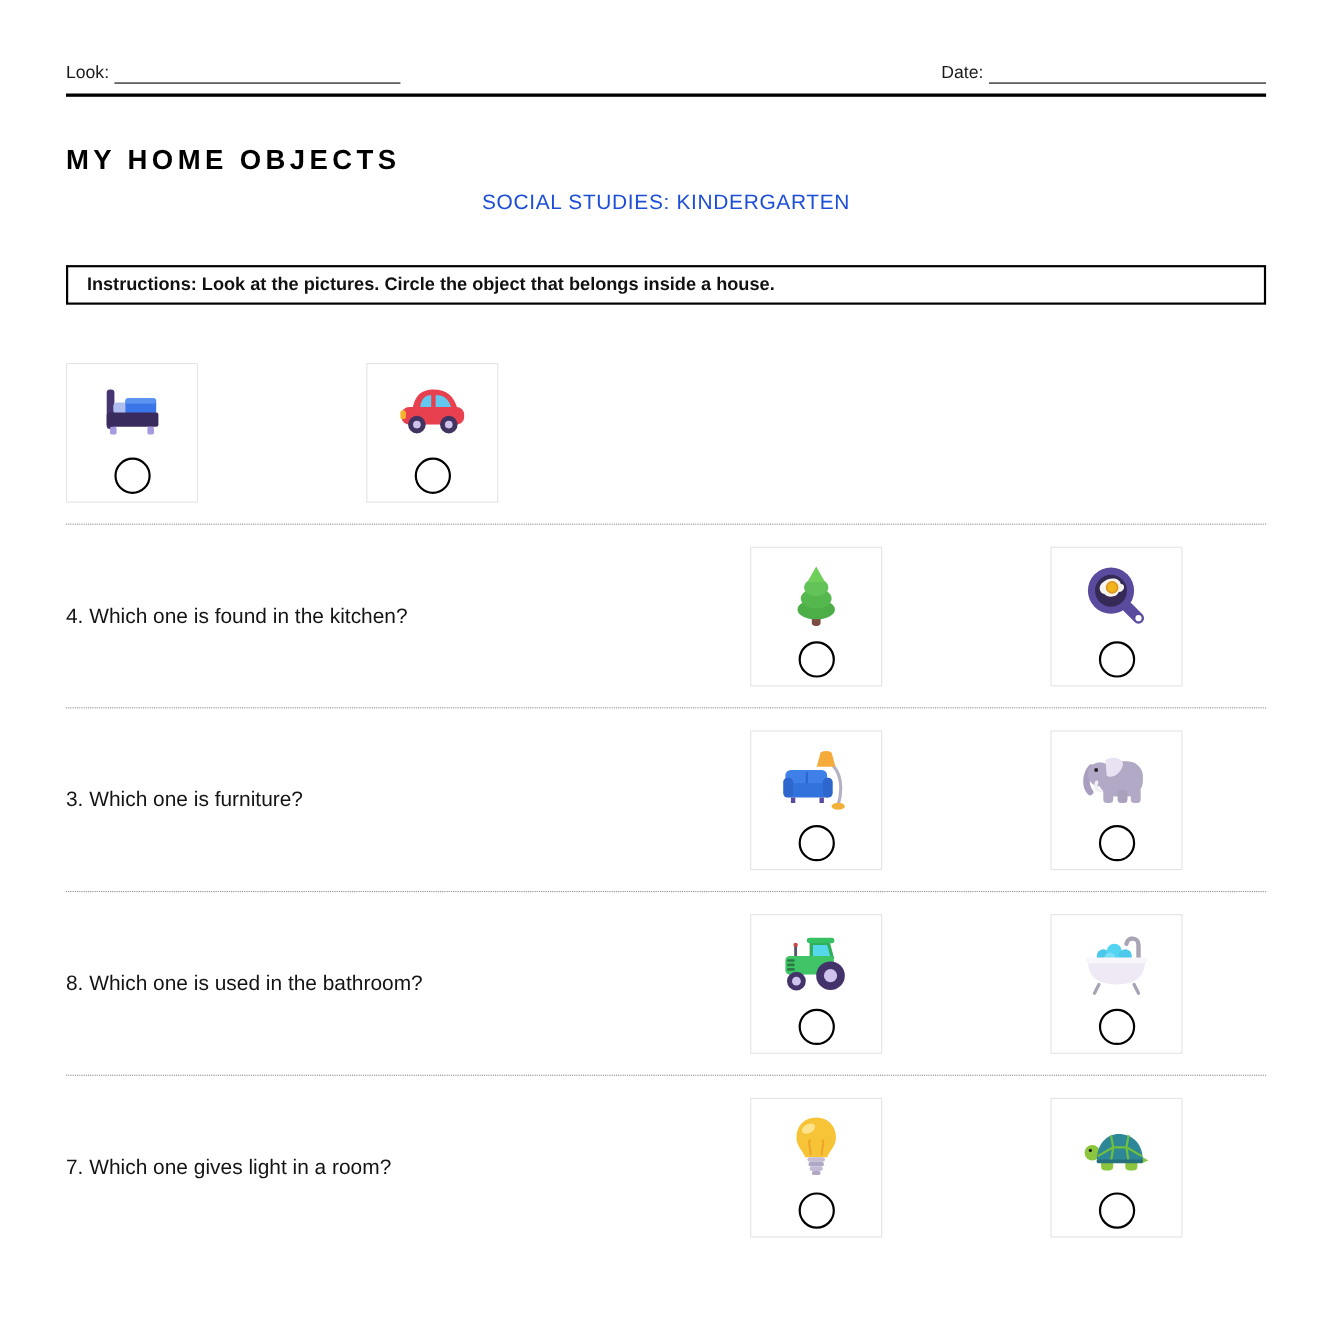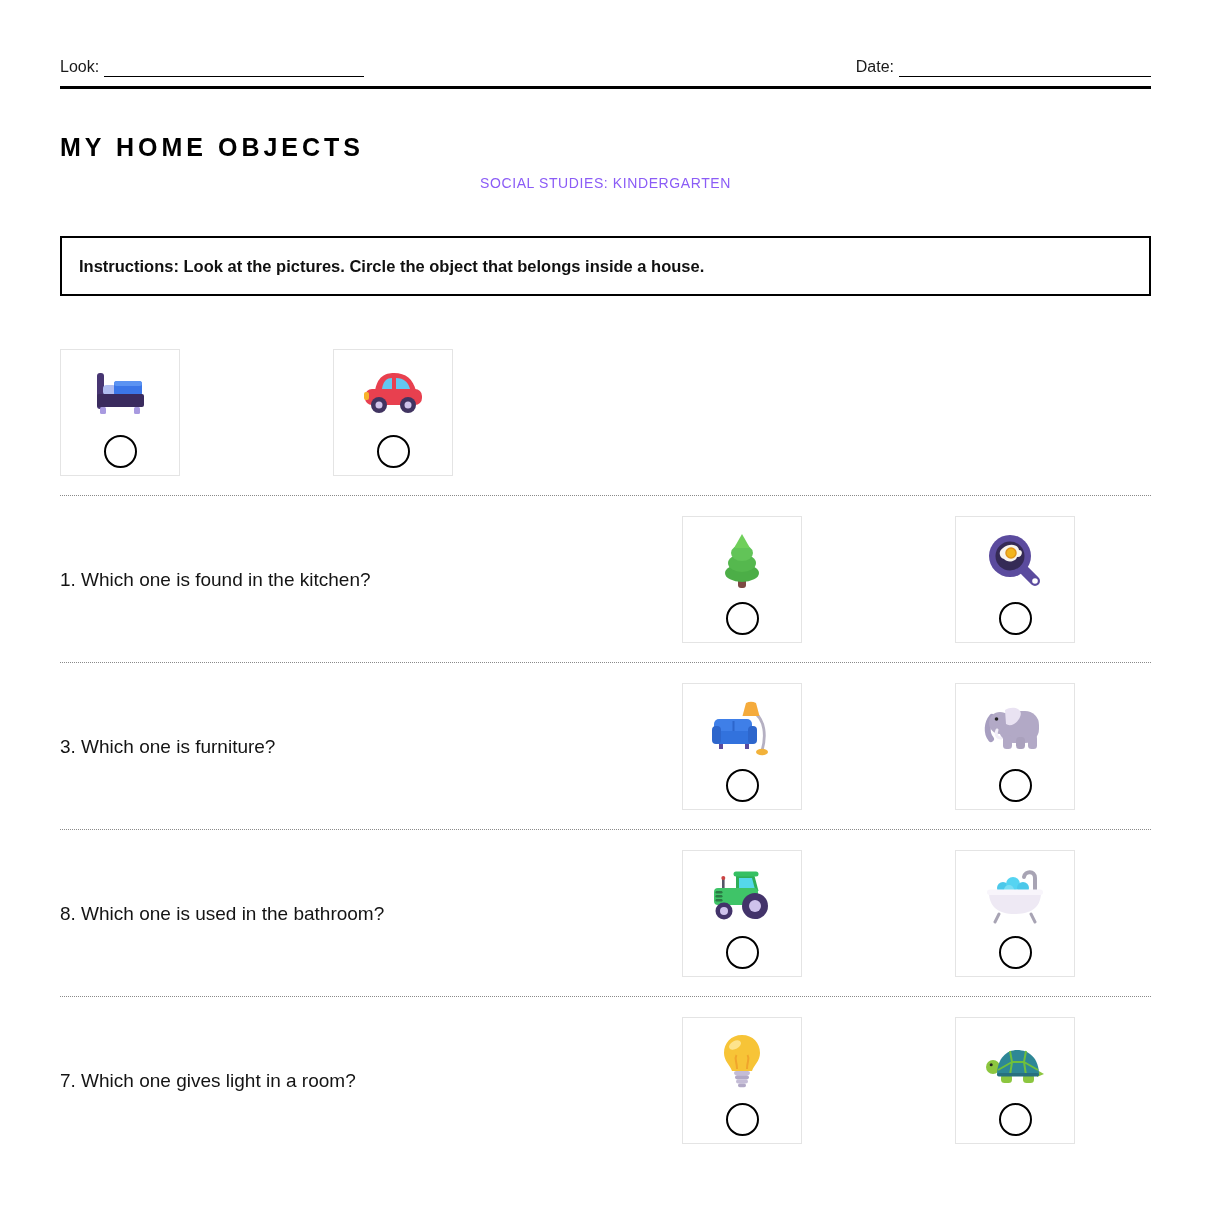--- a/index.html
+++ b/index.html
@@ -15,24 +15,24 @@
   
   .head-fields { display: flex; justify-content: space-between; align-items: flex-end; }
   .field { font-size: 16px; color: #1a1a1a; white-space: nowrap; }
   .f-line { display: inline-block; border-bottom: 1.5px solid #000; height: 1px; vertical-align: -5px; margin-left: 5px; }
   .f-line.name { width: 260px; }
   .f-line.date { width: 252px; }
   .rule { border: 0; border-top: 3px solid #000; margin: 9px 0 0 0; }
 
   
   .title { text-align: left; font-size: 25px; font-weight: bold; letter-spacing: 4px; margin: 44px 0 0 0; color: #000; }
-  .subtitle { text-align: center; font-size: 14px; letter-spacing: 0.6px; margin-top: 13px; color: #8b5cf6; }
-
-  
-  .instructions { border: 2px solid #000; height: 60px; margin-top: 45px; display: flex; align-items: center; box-sizing: border-box; }
+  .subtitle { text-align: center; font-size: 19px; letter-spacing: 0.6px; margin-top: 13px; color: #1d4ed8; }
+
+  
+  .instructions { border: 2px solid #000; height: 36px; margin-top: 45px; display: flex; align-items: center; box-sizing: border-box; }
   .instructions .instr-text { font-weight: bold; font-size: 16.5px; padding-left: 17px; }
 
   
   .rows { margin-top: 53px; }
   .row { display: flex; align-items: center; height: 127px; }
   .q-text { flex: 0 0 622px; font-size: 19px; color: #141414; }
   .options { display: flex; gap: 153px; }
   .option-box {
     width: 120px; height: 127px; box-sizing: border-box;
     border: 1px solid #e4e4e4; background: #fff;
@@ -97,21 +97,21 @@
                 <circle cx="47" cy="42" r="3.5" fill="#cfc3ea"></circle>
               </svg>
             </div>
           <div class="circle"></div>
         </div>
       </div>
     </div>
     <hr class="sep">
 
     <div class="row">
-      <div class="q-text">1. Which one is found in the kitchen?</div>
+      <div class="q-text">4. Which one is found in the kitchen?</div>
       <div class="options">
         <div class="option-box">
           <div class="icon">
               <svg viewBox="0 0 64 64">
                 <rect x="28" y="45" width="8" height="13" rx="3" fill="#7d4a44"></rect>
                 <ellipse cx="32" cy="43" rx="17" ry="9" fill="#4cae47"></ellipse>
                 <ellipse cx="32" cy="33" rx="14" ry="9" fill="#55b84e"></ellipse>
                 <ellipse cx="32" cy="23" rx="11" ry="8" fill="#62c458"></ellipse>
                 <path d="M32 4 L40 18 L24 18 Z" fill="#6fcf5a"></path>
               </svg>

